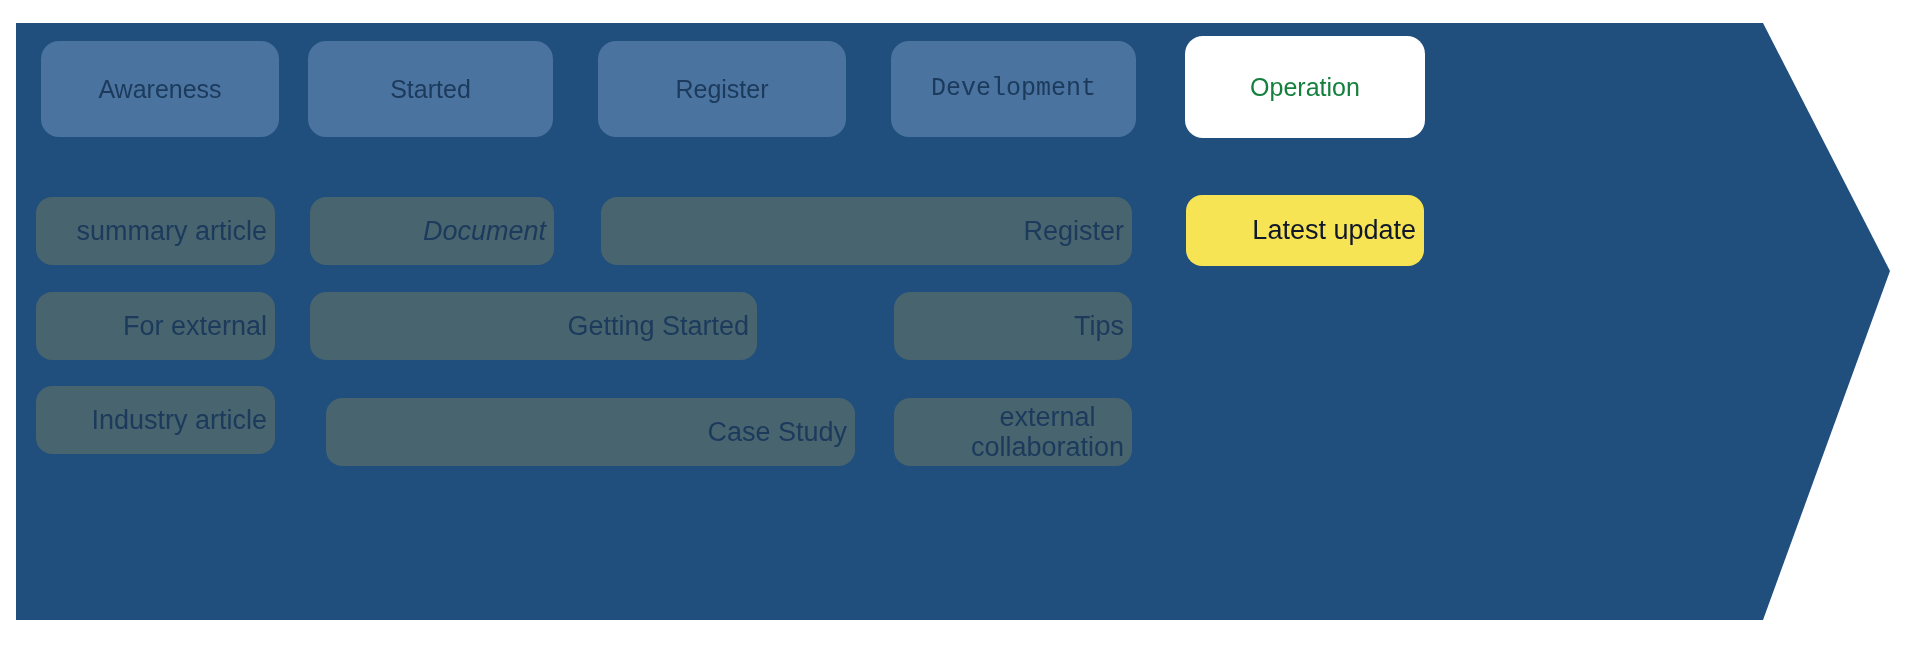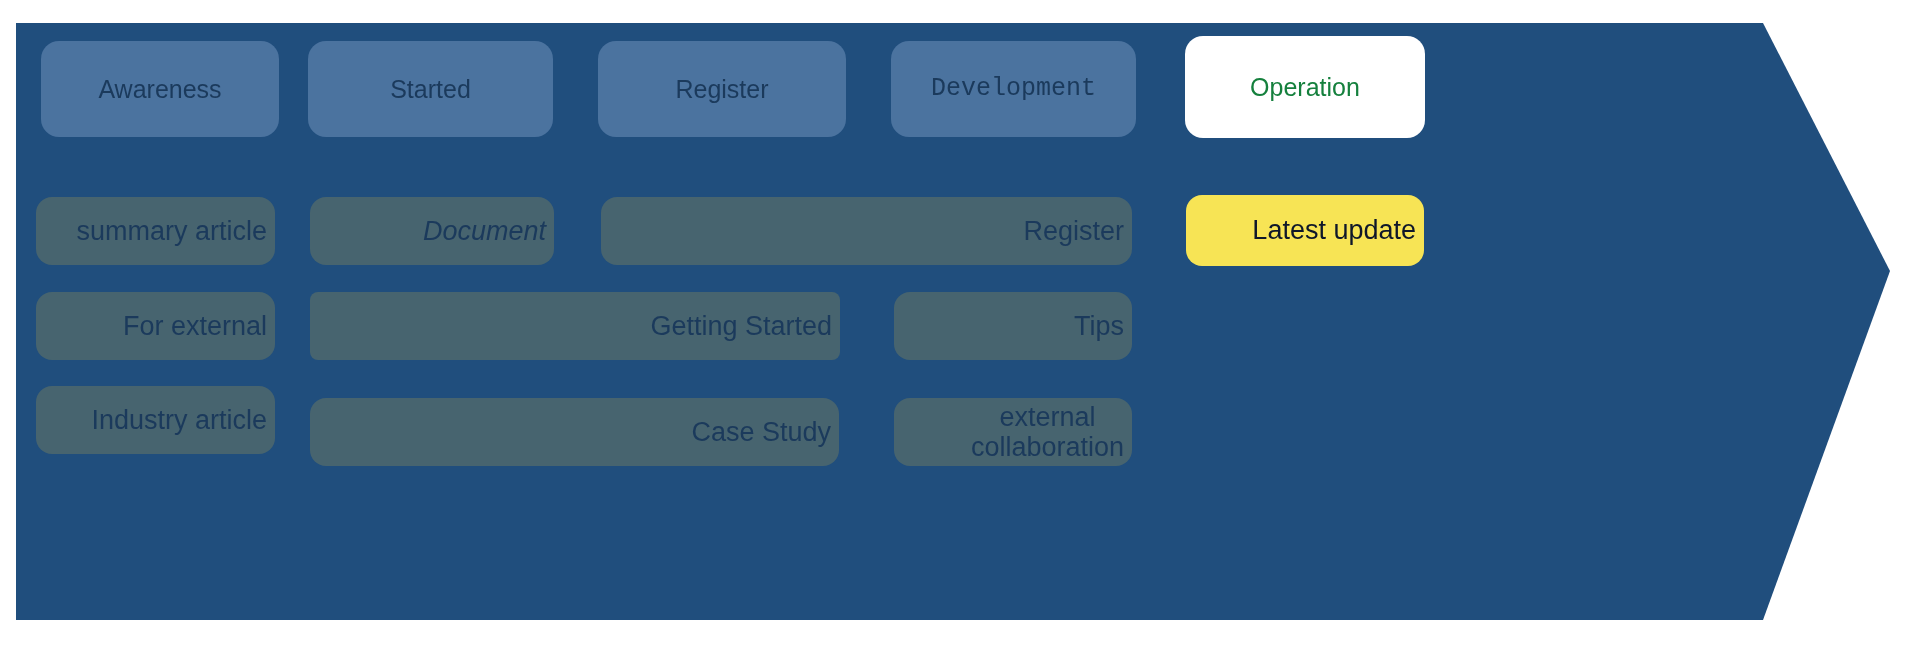--- a/index.html
+++ b/index.html
@@ -113,30 +113,30 @@
       </div>
       <div class="card content" style="left: 601px; top: 197px; width: 531px; height: 68px;">
         <span class="card-label">Register</span>
       </div>
       <div class="card content highlight" style="left: 1186px; top: 195px; width: 238px; height: 71px;">
         <span class="card-label">Latest update</span>
       </div>
       <div class="card content" style="left: 36px; top: 292px; width: 239px; height: 68px;">
         <span class="card-label">For external</span>
       </div>
-      <div class="card content" style="left: 310px; top: 292px; width: 530px; height: 68px; border-radius: 8px;">
+      <div class="card content" style="left: 310px; top: 292px; width: 447px; height: 68px;">
         <span class="card-label">Getting Started</span>
       </div>
       <div class="card content" style="left: 894px; top: 292px; width: 238px; height: 68px;">
         <span class="card-label">Tips</span>
       </div>
       <div class="card content" style="left: 36px; top: 386px; width: 239px; height: 68px;">
         <span class="card-label">Industry article</span>
       </div>
-      <div class="card content" style="left: 310px; top: 398px; width: 529px; height: 68px; padding-left: 38px;">
+      <div class="card content" style="left: 326px; top: 398px; width: 529px; height: 68px; padding-left: 38px;">
         <span class="card-label">Case Study</span>
       </div>
       <div class="card content" style="left: 894px; top: 398px; width: 238px; height: 68px;">
         <span class="card-label">external
 collaboration</span>
       </div>
     </div>
 
 </div>
 

